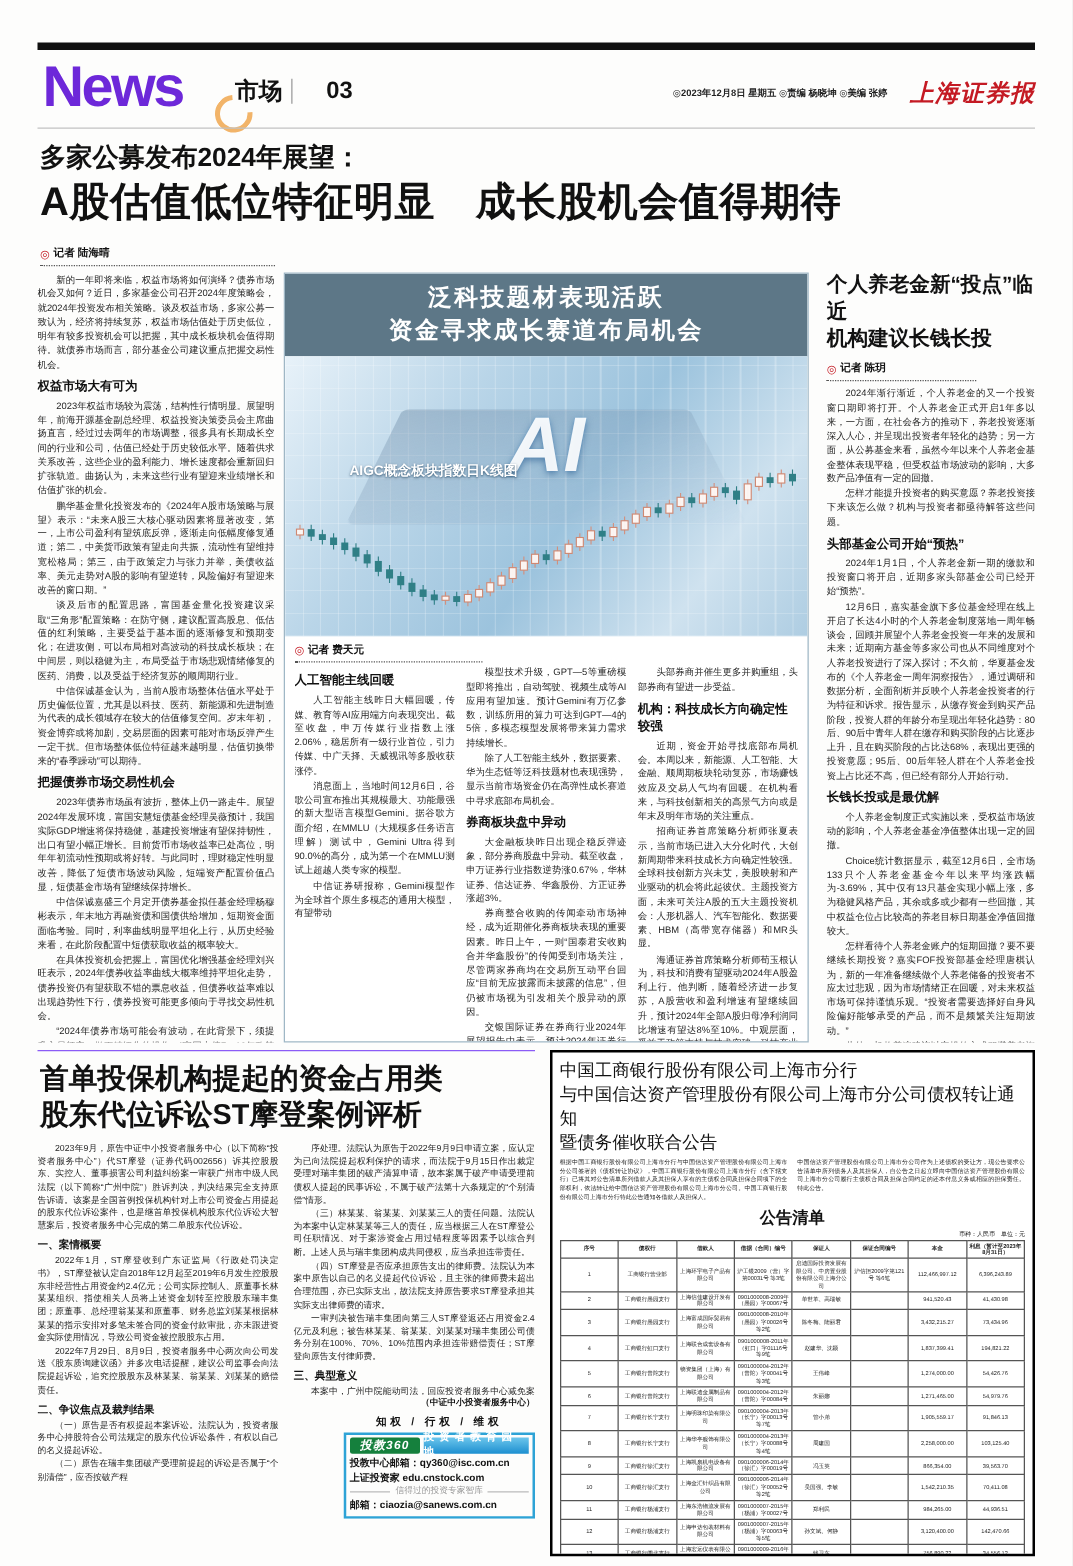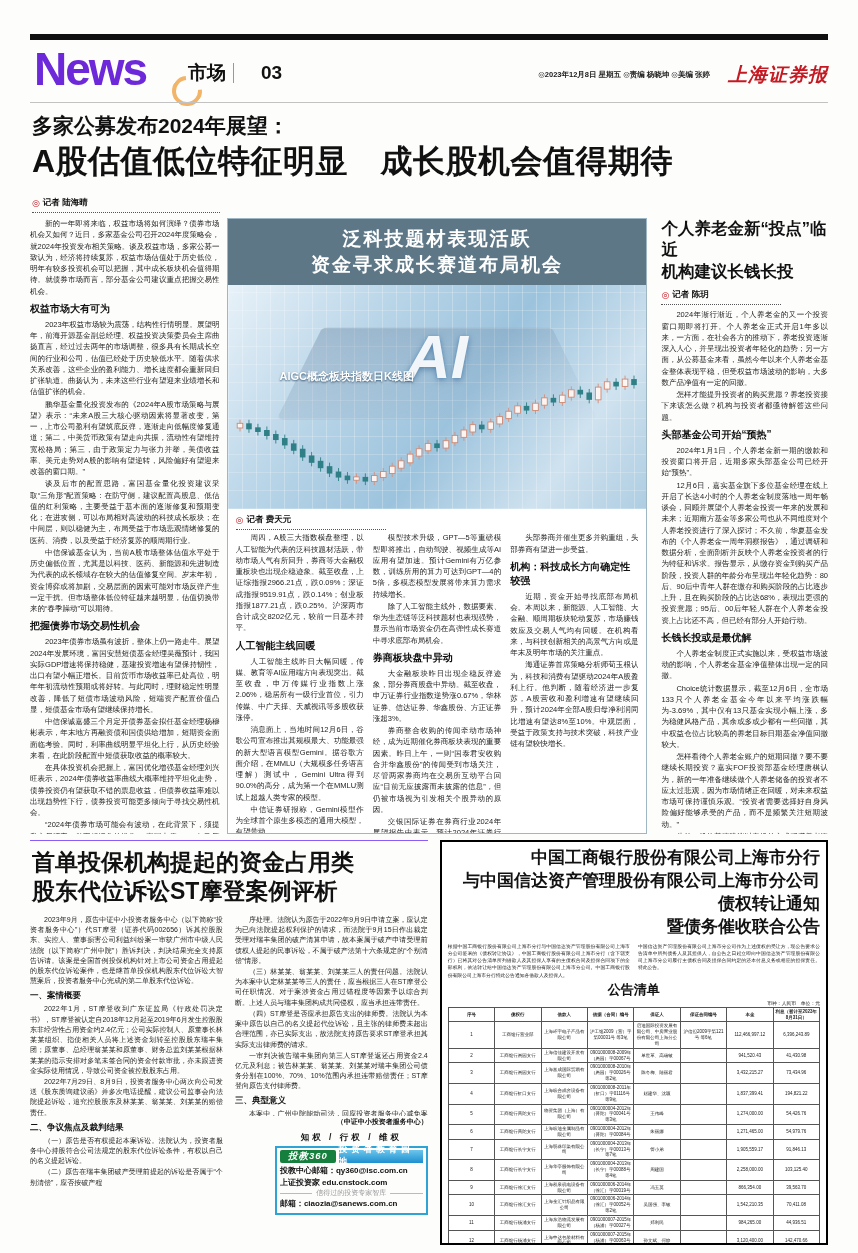--- a/index.html
+++ b/index.html
@@ -77,21 +77,21 @@
   .edu-bar{flex:1;background:linear-gradient(#6cc6ec,#1d8fd0);color:#fff;font-size:8.5px;font-weight:bold;
            display:flex;align-items:center;justify-content:center;letter-spacing:4px;}
   .edu-lines{text-align:left;margin-top:2px;}
   .edu-line{font-size:8px;font-weight:bold;line-height:1.45;}
   .edu-line.dim{color:#999;font-weight:normal;font-size:7px;
                 display:flex;align-items:center;gap:4px;justify-content:center;}
   .edu-line.dim:before,.edu-line.dim:after{content:"";flex:1;height:1px;background:#bbb;}
   
   .notice-box{width:380px;margin-left:12px;border:2px solid #000;padding:5px 6px;height:391px;
               overflow:hidden;background:#fff;}
-  .notice-title{text-align:right;font-size:17px;font-weight:700;line-height:1.35;}
+  .notice-title{text-align:left;font-size:14px;font-weight:400;line-height:1.35;}
   .notice-intro{display:flex;gap:8px;margin:4px 0 2px;}
   .notice-intro div{flex:1;font-size:4.8px;line-height:1.5;text-align:justify;color:#222;}
   .notice-list-title{text-align:center;font-size:13px;font-weight:800;margin:2px 0 1px;}
   .notice-unit{text-align:right;font-size:4.8px;margin-bottom:1px;}
   table.notice{width:100%;border-collapse:collapse;table-layout:fixed;}
   table.notice th,table.notice td{border:0.5px solid #555;font-size:4.5px;padding:1px;
         text-align:center;word-break:break-all;line-height:1.3;color:#222;}
   table.notice th{font-weight:bold;}
   td.num{text-align:right;}
 </style>
@@ -237,38 +237,38 @@
             <line x1="402" x2="402" y1="24.58" y2="37.599999999999994" stroke="#2f7f86" stroke-width="0.9"></line>
             <rect x="399.2" y="28.08" width="5.6" height="6.02" fill="#2f7f86"></rect>
           </svg>
       </div>
       <div class="byline center-byline">
         <span class="mark">◎</span>
         <span>记者 费天元</span>
       </div>
       <div class="center-cols">
         <div class="center-col">
-            <p class="para">周四，A股三大指数横盘整理，以人工智能为代表的泛科技题材活跃，带动市场人气有所回升，券商等大金融权重板块也出现企稳迹象。截至收盘，上证综指报2966.21点，跌0.09%；深证成指报9519.91点，跌0.14%；创业板指报1877.21点，跌0.25%。沪深两市合计成交8202亿元，较前一日基本持平。</p>
             <h4 class="subhead">人工智能主线回暖</h4>
             <p class="para">人工智能主线昨日大幅回暖，传媒、教育等AI应用端方向表现突出。截至收盘，申万传媒行业指数上涨2.06%，稳居所有一级行业首位，引力传媒、中广天择、天威视讯等多股收获涨停。</p>
             <p class="para">消息面上，当地时间12月6日，谷歌公司宣布推出其规模最大、功能最强的新大型语言模型Gemini。据谷歌方面介绍，在MMLU（大规模多任务语言理解）测试中，Gemini Ultra得到90.0%的高分，成为第一个在MMLU测试上超越人类专家的模型。</p>
             <p class="para">中信证券研报称，Gemini模型作为全球首个原生多模态的通用大模型，有望带动</p>
           </div>
         <div class="center-col">
             <p class="para">模型技术升级，GPT—5等重磅模型即将推出，自动驾驶、视频生成等AI应用有望加速。预计Gemini有万亿参数，训练所用的算力可达到GPT—4的5倍，多模态模型发展将带来算力需求持续增长。</p>
             <p class="para">除了人工智能主线外，数据要素、华为生态链等泛科技题材也表现强势，显示当前市场资金仍在高弹性成长赛道中寻求底部布局机会。</p>
             <h4 class="subhead">券商板块盘中异动</h4>
             <p class="para">大金融板块昨日出现企稳反弹迹象，部分券商股盘中异动。截至收盘，申万证券行业指数逆势涨0.67%，华林证券、信达证券、华鑫股份、方正证券涨超3%。</p>
             <p class="para">券商整合收购的传闻牵动市场神经，成为近期催化券商板块表现的重要因素。昨日上午，一则“国泰君安收购合并华鑫股份”的传闻受到市场关注，尽管两家券商均在交易所互动平台回应“目前无应披露而未披露的信息”，但仍被市场视为引发相关个股异动的原因。</p>
             <p class="para">交银国际证券在券商行业2024年展望报告中表示，预计2024年证券行业有望迎来更为有利的市场环境，盈利有望底部回升，政策直接利好</p>
           </div>
         <div class="center-col">
             <p class="para">头部券商并催生更多并购重组，头部券商有望进一步受益。</p>
             <h4 class="subhead">机构：科技成长方向确定性较强</h4>
             <p class="para">近期，资金开始寻找底部布局机会。本周以来，新能源、人工智能、大金融、顺周期板块轮动复苏，市场赚钱效应及交易人气均有回暖。在机构看来，与科技创新相关的高景气方向或是年末及明年市场的关注重点。</p>
+            <p class="para">招商证券首席策略分析师张夏表示，当前市场已进入大分化时代，大创新周期带来科技成长方向确定性较强。全球科技创新方兴未艾，美股映射和产业驱动的机会将此起彼伏。主题投资方面，未来可关注A股的五大主题投资机会：人形机器人、汽车智能化、数据要素、HBM（高带宽存储器）和MR头显。</p>
             <p class="para">海通证券首席策略分析师荀玉根认为，科技和消费有望驱动2024年A股盈利上行。他判断，随着经济进一步复苏，A股营收和盈利增速有望继续回升，预计2024年全部A股归母净利润同比增速有望达8%至10%。中观层面，受益于政策支持与技术突破，科技产业链有望较快增长。</p>
           </div>
       </div>
     </div>
 
     <div class="col-3">
       <div class="right-title">
         <div>个人养老金新“投点”临近</div>
         <div>机构建议长钱长投</div>
       </div>

